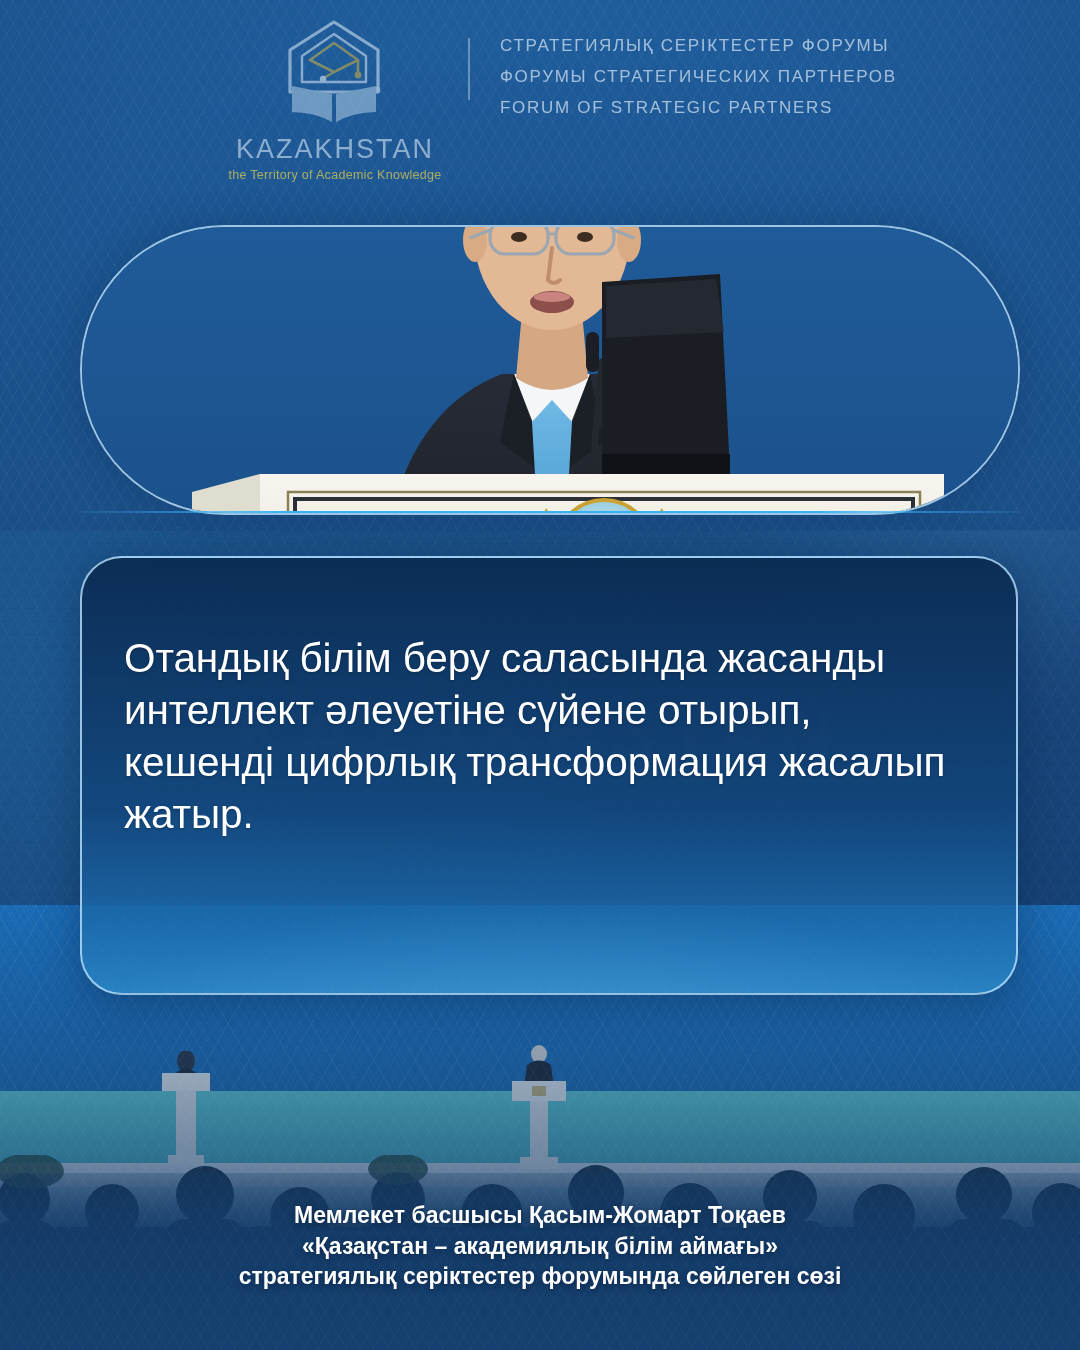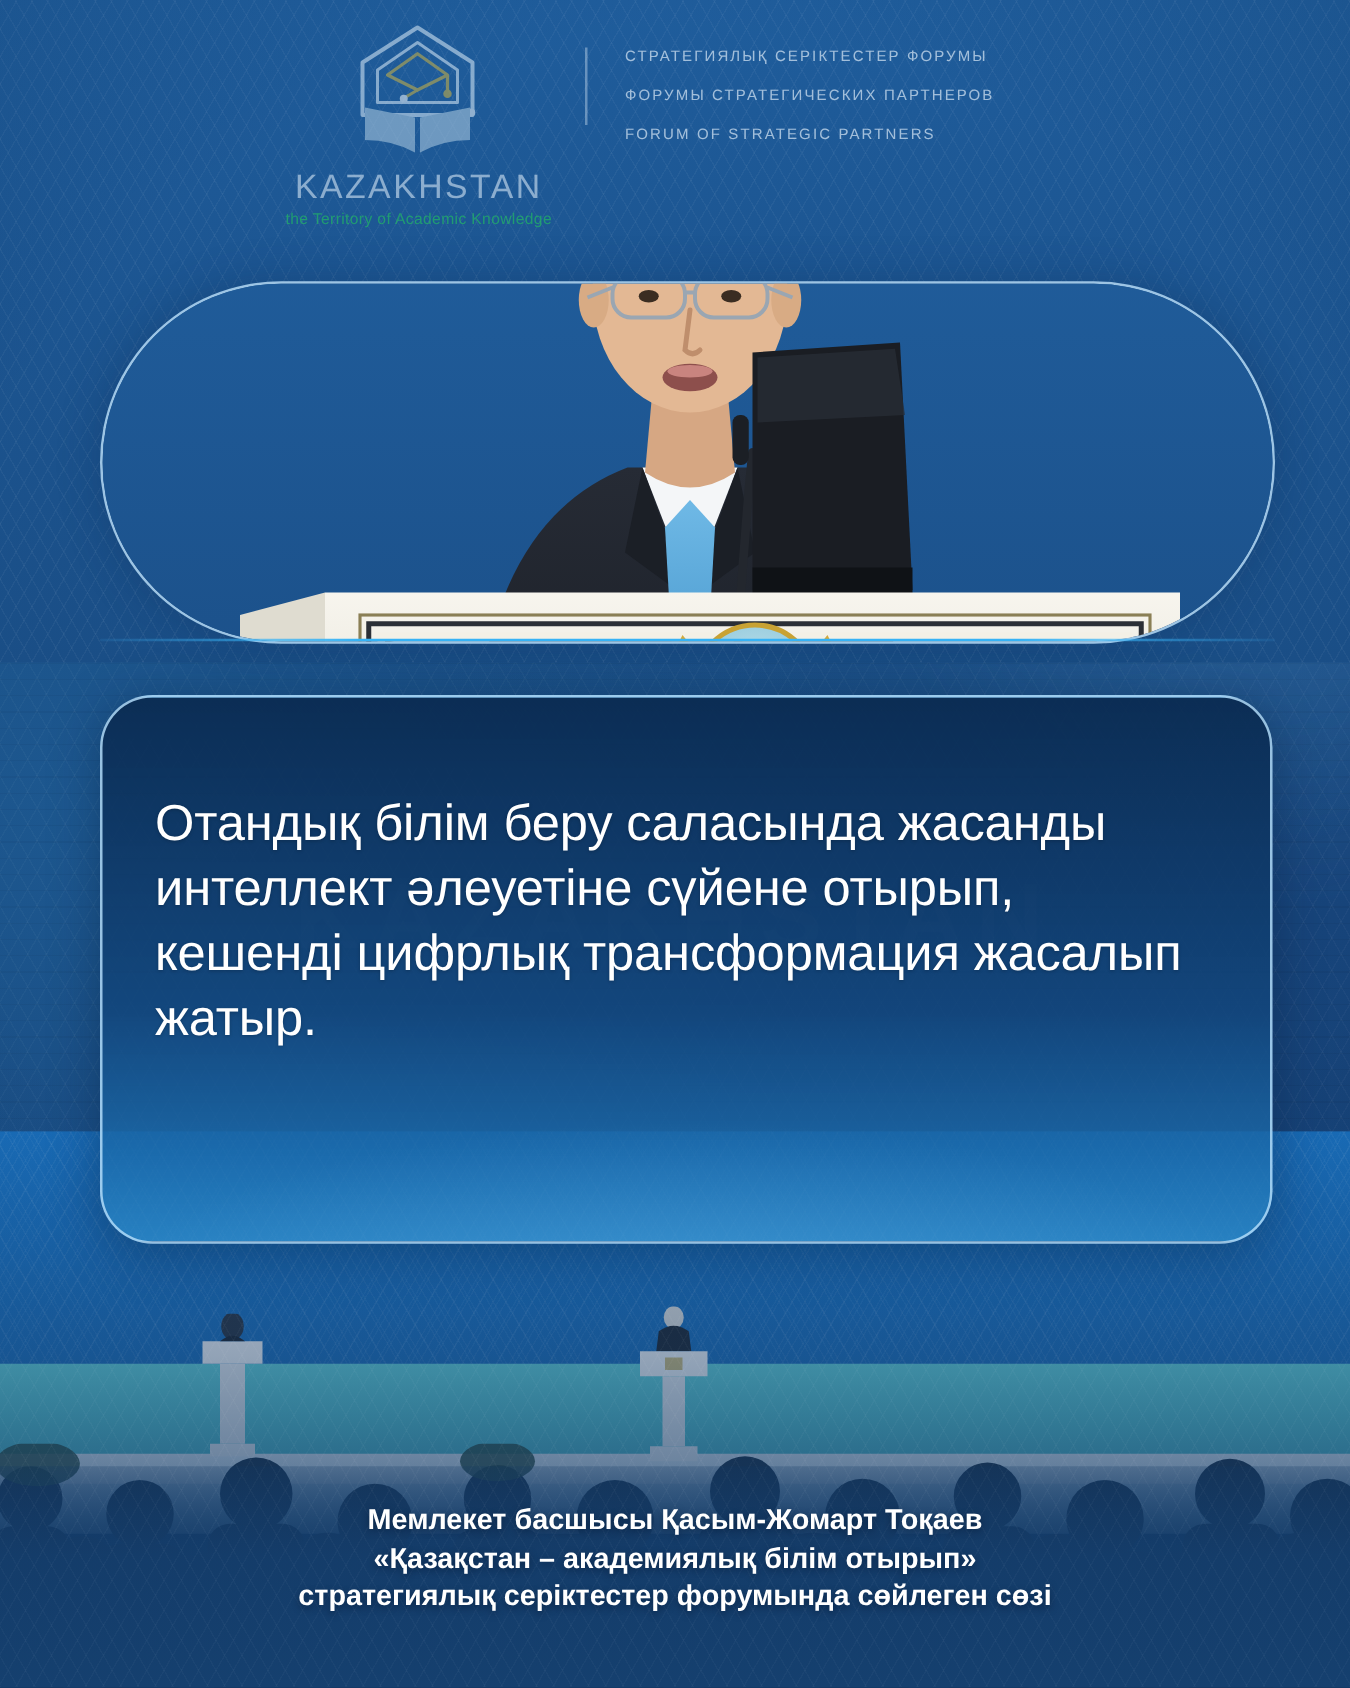--- a/index.html
+++ b/index.html
@@ -72,34 +72,34 @@
     z-index:6; opacity:.62;
   }
   .logo-mark{ position:absolute; left:48px; top:2px; width:120px; height:112px; }
   .logo-name{
     position:absolute; left:0; top:120px; width:100%;
     text-align:center; color:#cfe1f2; font-size:27px; letter-spacing:2px;
     font-weight:400; white-space:nowrap;
   }
   .logo-sub{
     position:absolute; left:0; top:154px; width:100%;
-    text-align:center; color:#22c55e; font-size:12.5px; letter-spacing:.3px;
+    text-align:center; color:#fde047; font-size:12.5px; letter-spacing:.3px;
     white-space:nowrap;
   }
 
   
   .banner{
     position:absolute; left:500px; top:30px; z-index:5; opacity:.72;
   }
   .banner .rule{
     position:absolute; left:-32px; top:8px; width:2px; height:62px;
     background:rgba(215,232,246,.55);
   }
   .banner .bl{
-    color:#d5e5f4; font-size:12px; letter-spacing:1.7px;
+    color:#d5e5f4; font-size:17px; letter-spacing:1.7px;
     line-height:31px; white-space:nowrap; font-weight:400;
   }
 
   
   .card-top{
     position:absolute; left:80px; top:225px; width:940px; height:290px;
     border-radius:145px;
     border:2px solid rgba(190,225,250,.80);
     overflow:hidden;
     z-index:4;
@@ -436,18 +436,18 @@
       </g>
     </svg>
 
     <div class="hall-dark"></div>
     <div class="hall-tint"></div>
     <div class="hall-tex"></div>
   </div>
 
   <div class="caption">
     <span class="cl">Мемлекет басшысы Қасым-Жомарт Тоқаев</span>
-    <span class="cl">«Қазақстан – академиялық білім отырып»</span>
+    <span class="cl">«Қазақстан – академиялық білім аймағы»</span>
     <span class="cl">стратегиялық серіктестер форумында сөйлеген сөзі</span>
   </div>
 
   <div class="bg-vign"></div>
 </div>
 
 </body></html>

